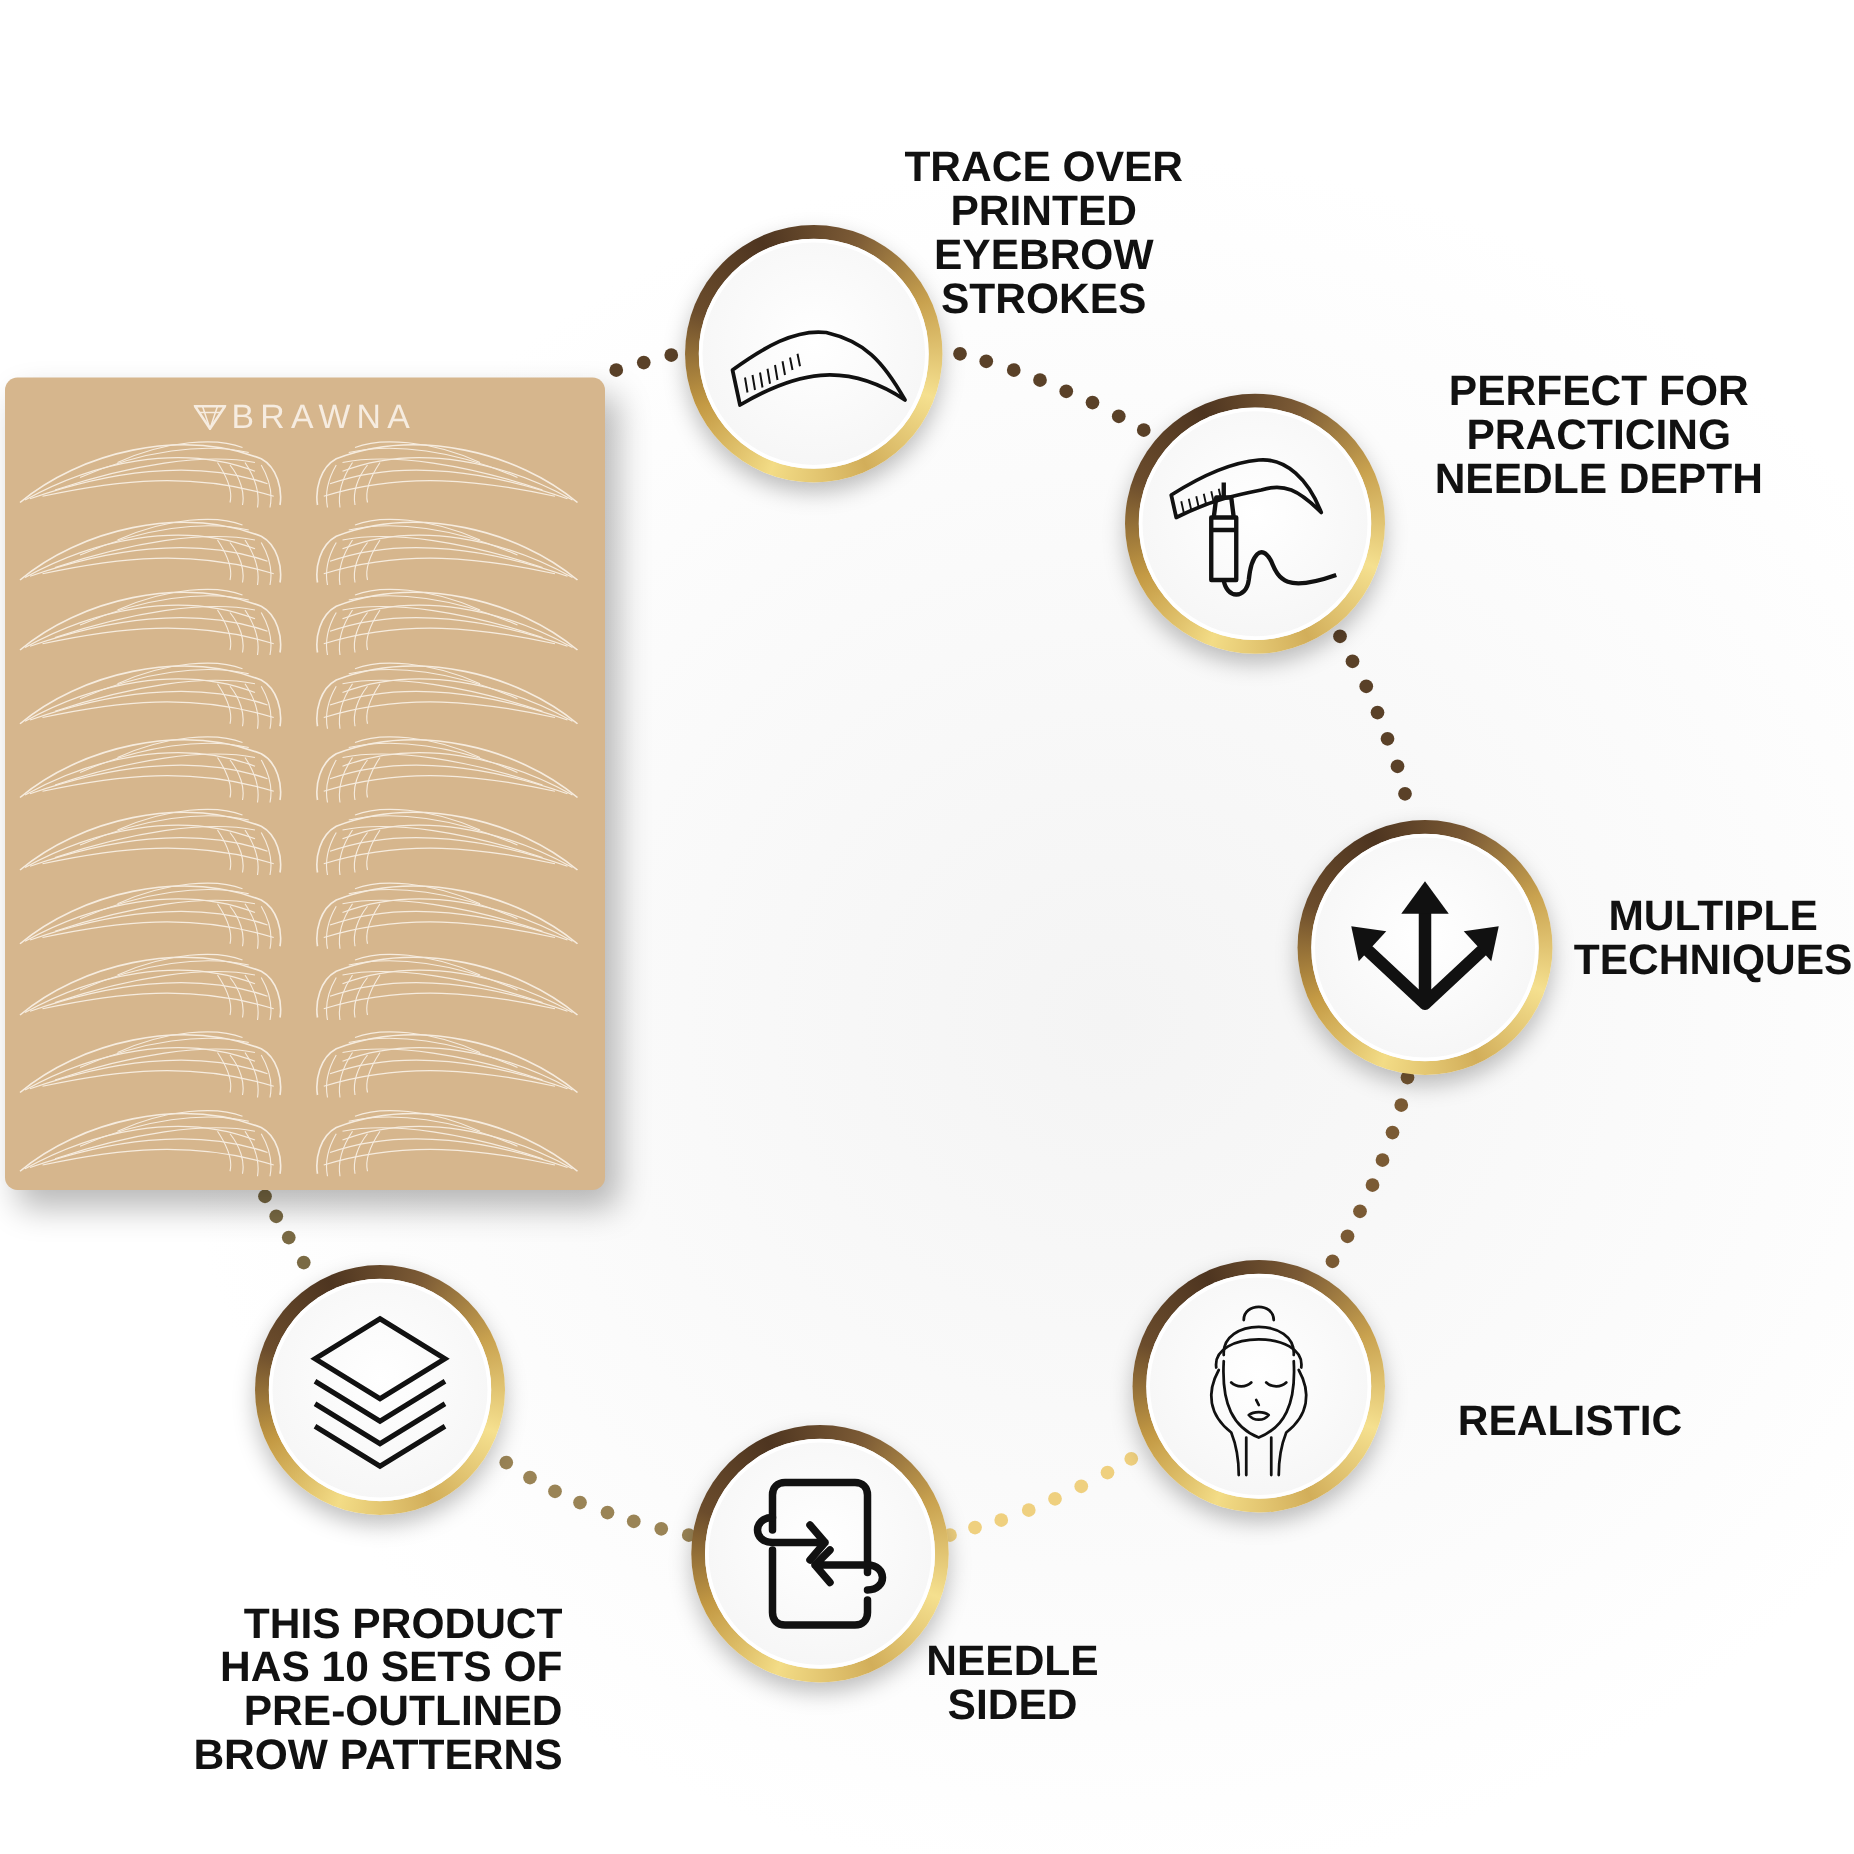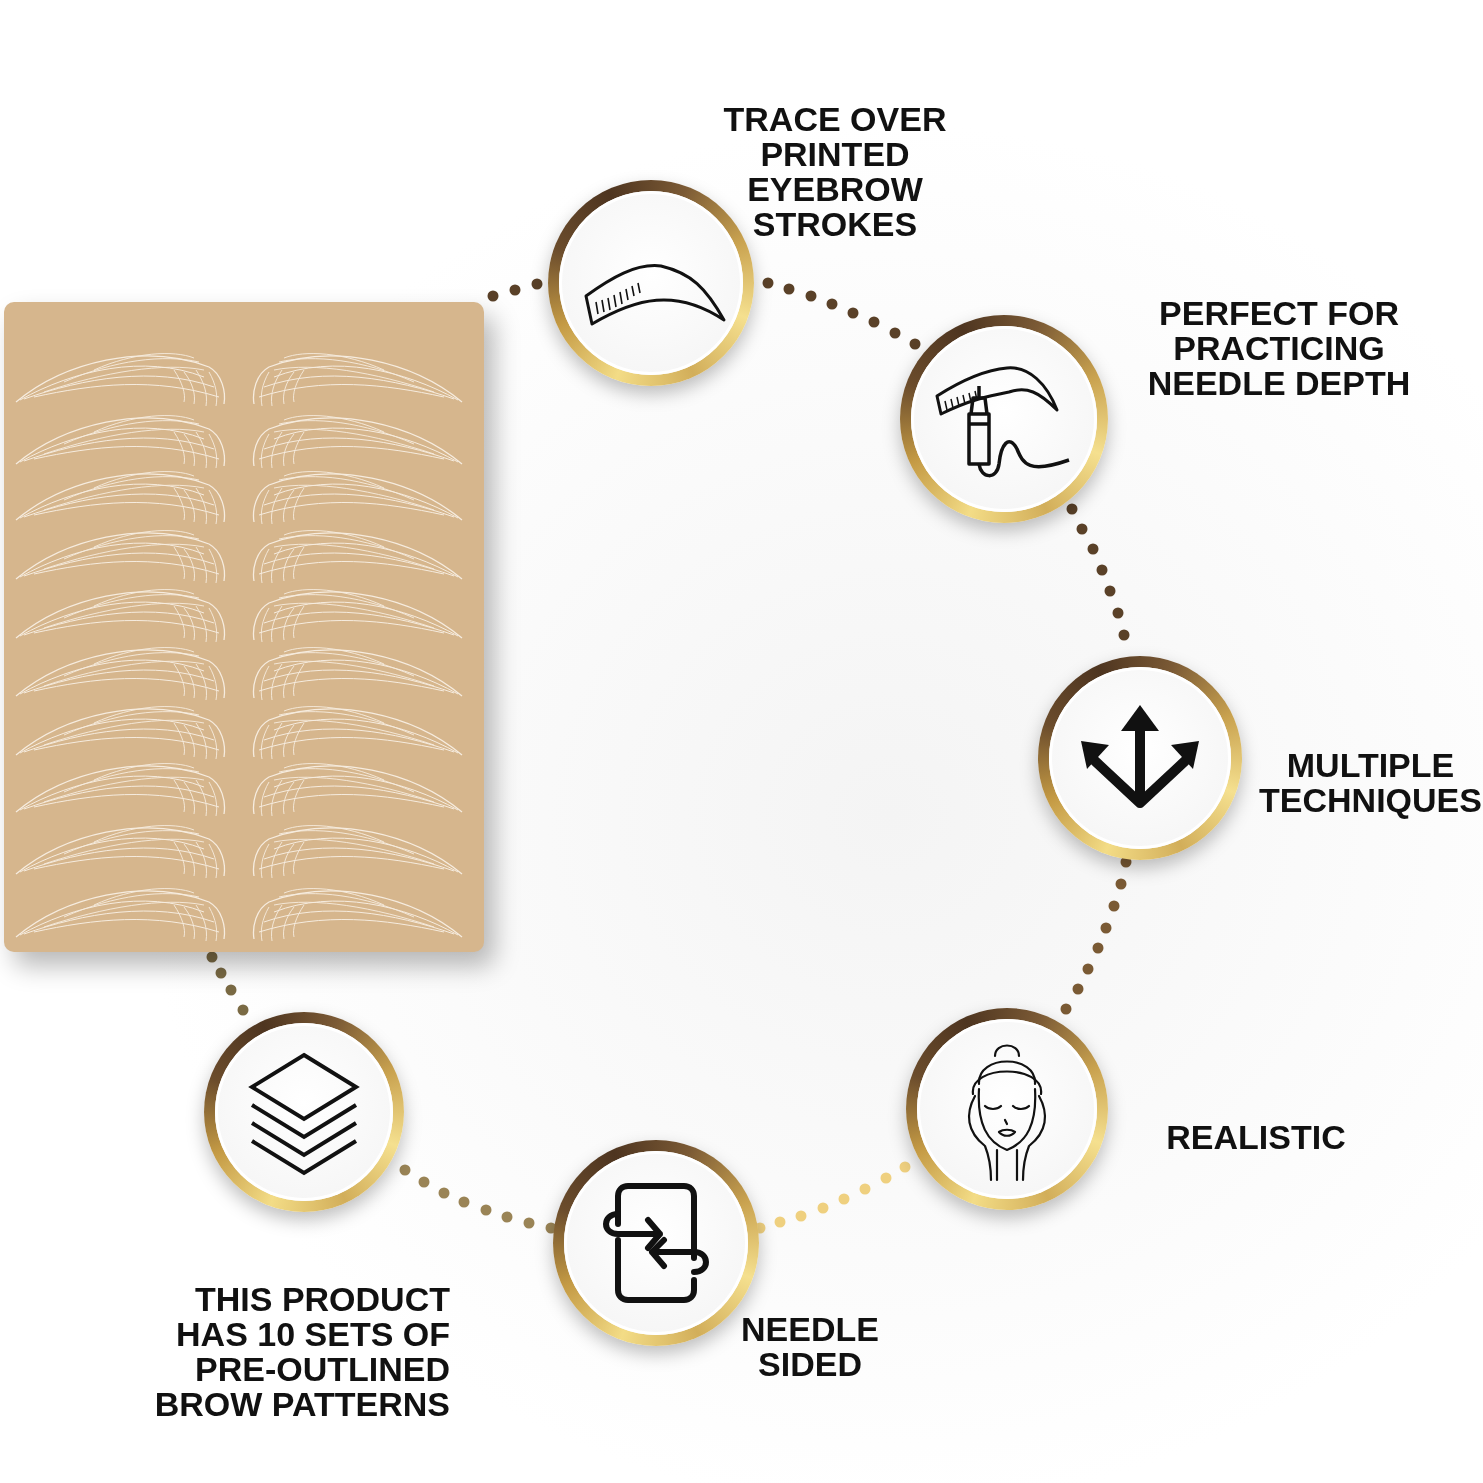--- a/index.html
+++ b/index.html
@@ -99,20 +99,26 @@
   </g>
   <g fill="#7a6a44">
     <circle cx="212" cy="957" r="5.5"></circle>
       <circle cx="221" cy="973" r="5.5"></circle>
       <circle cx="231" cy="990" r="5.5"></circle>
     <circle cx="243" cy="1010" r="5.5"></circle>
   </g>
 </svg>
 
 <div class="pad">
+  <div class="pad-brand">
+    <svg width="26" height="20" viewBox="0 0 26 20">
+      <path d="M1 1 H25 L13 19 Z" fill="none" stroke="#f6ece0" stroke-width="2"></path>
+      <path d="M7 1 L13 19 L19 1 M4 6 H22" fill="none" stroke="#f6ece0" stroke-width="1.2"></path>
+    </svg><span>BRAWNA</span>
+  </div>
   <svg class="brows" width="480" height="650" viewBox="0 0 480 650">
     <defs>
       <g id="browL">
         <path d="M12 60 C60 20, 140 0, 205 25 C218 32, 222 50, 220 62" fill="none" stroke="#f6ecdf" stroke-width="1.3"></path>
         <path d="M16 58 C70 28, 140 12, 200 35" fill="none" stroke="#f6ecdf" stroke-width="1"></path>
         <path d="M20 57 C80 36, 150 24, 210 45" fill="none" stroke="#f6ecdf" stroke-width="1"></path>
         <path d="M30 55 C90 42, 150 35, 215 55" fill="none" stroke="#f6ecdf" stroke-width="1"></path>
         <path d="M40 50 C100 30, 160 20, 200 28" fill="none" stroke="#f6ecdf" stroke-width="0.9"></path>
         <path d="M60 40 C110 18, 160 12, 195 20" fill="none" stroke="#f6ecdf" stroke-width="0.9"></path>
         <path d="M90 28 C130 10, 170 8, 190 16" fill="none" stroke="#f6ecdf" stroke-width="0.9"></path>
@@ -166,21 +172,21 @@
 </div>
 
 <div class="feature-circle" style="left:548px;top:180px;width:206px;height:206px;">
   <div class="inner">
     <svg width="170" height="90" viewBox="0 0 170 90">
       <path d="M20 58 L26 86 C70 60, 110 50, 158 82 C140 50, 125 35, 95 28 C70 25, 45 40, 20 58 Z" fill="none" stroke="#111" stroke-width="3" stroke-linejoin="round"></path>
       <path d="M30 64 l2 12 M36 62 l2 12 M42 60 l2 12 M48 57 l2 12 M54 54 l2 12 M60 51 l2 11 M66 48 l2 10 M72 45 l2 10" stroke="#111" stroke-width="1.6"></path>
     </svg>
   </div>
 </div>
-<div class="label" style="left:715px;top:102px;width:240px;">TRACE OVER
+<div class="label" style="left:715px;top:117px;width:240px;">TRACE OVER
 PRINTED
 EYEBROW
 STROKES</div>
 
 <div class="feature-circle" style="left:900px;top:315px;width:208px;height:208px;">
   <div class="inner">
     <svg width="150" height="130" viewBox="0 0 150 130">
       <path d="M8 42 L12 60 C40 46, 60 42, 80 38 C98 32, 110 38, 128 56 C118 30, 100 12, 78 14 C55 16, 30 28, 8 42 Z" fill="none" stroke="#111" stroke-width="3" stroke-linejoin="round"></path>
       <path d="M16 47 l2 9 M22 45 l2 9 M28 43 l2 9 M34 41 l2 9 M40 39 l2 9 M46 37 l2 9" stroke="#111" stroke-width="1.5"></path>
       <path d="M50 32 L50 44 M44 44 H56 L58 60 H42 Z M40 60 H60 V70 H40 Z M40 70 H60 V110 H40 Z" fill="none" stroke="#111" stroke-width="3.5" stroke-linejoin="round"></path>
@@ -195,21 +201,21 @@
 <div class="feature-circle" style="left:1038px;top:656px;width:204px;height:204px;">
   <div class="inner">
     <svg width="130" height="110" viewBox="0 0 130 110">
       <path d="M65 100 V20 M65 100 L20 58 M65 100 L110 58" stroke="#111" stroke-width="10" stroke-linejoin="round" stroke-linecap="round" fill="none"></path>
       <path d="M65 2 L84 28 H46 Z" fill="#111"></path>
       <path d="M6 38 L34 42 L12 66 Z" fill="#111"></path>
       <path d="M124 38 L96 42 L118 66 Z" fill="#111"></path>
     </svg>
   </div>
 </div>
-<div class="label" style="left:1258px;top:716px;width:225px;margin-top:32px;">MULTIPLE
+<div class="label" style="left:1258px;top:716px;width:225px;">MULTIPLE
 TECHNIQUES</div>
 
 <div class="feature-circle" style="left:906px;top:1008px;width:202px;height:202px;">
   <div class="inner">
     <svg width="120" height="150" viewBox="0 0 120 150">
       <g fill="none" stroke="#111" stroke-width="2.2" stroke-linecap="round" stroke-linejoin="round">
         <path d="M48 22 C48 8, 72 8, 72 22"></path>
         <path d="M32 50 C30 20, 90 20, 88 50"></path>
         <path d="M26 60 C22 30, 98 30, 94 60"></path>
         <path d="M32 55 C30 90, 40 108, 60 116 C80 108, 90 90, 88 55"></path>

